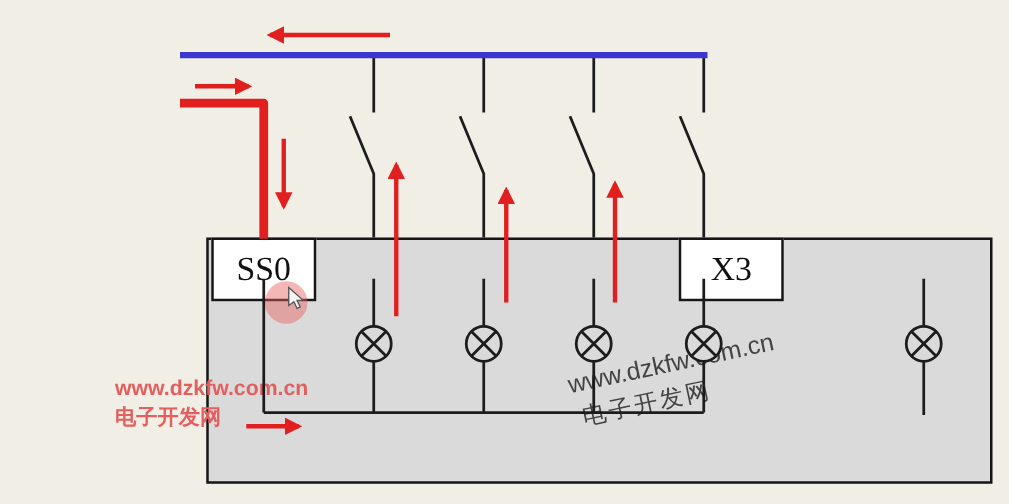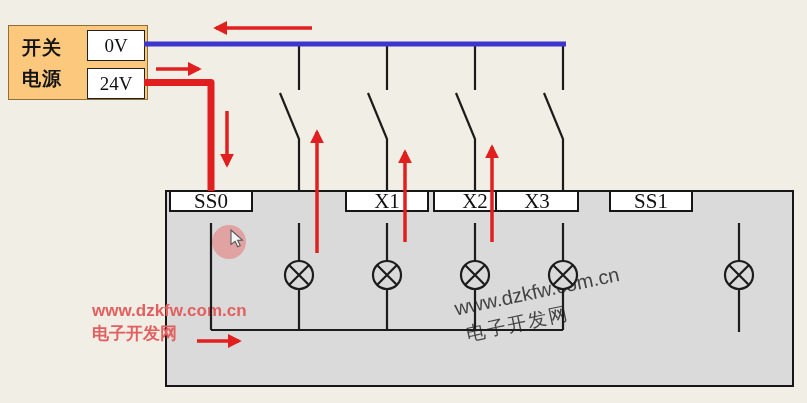--- a/index.html
+++ b/index.html
@@ -14,67 +14,46 @@
                  color:#141414; line-height:31px; letter-spacing:1px; }
   .supply-terminal { position:absolute; left:78px; width:58px; height:31px; background:#ffffff;
                      border:1.5px solid #222; font-family:"Liberation Serif", serif; font-size:19px;
                      color:#111; display:flex; align-items:center; justify-content:center; }
   .t0  { top:4px; }
   .t24 { top:42px; }
 
   
   .plc-block { position:absolute; left:165px; top:190px; width:629px; height:197px;
                background:#dadada; border:2px solid #161616; }
-  .terminal { position:absolute; top:190px; width:84px; height:22px; background:#ffffff;
-              border:2px solid #161616; font-family:"Liberation Serif", serif; font-size:21px;
+  .terminal { position:absolute; top:190px; width:84px; height:51px; background:#ffffff;
+              border:2px solid #161616; font-family:"Liberation Serif", serif; font-size:27px;
               color:#101010; display:flex; align-items:center; justify-content:center; }
 
   
   .wm-left { position:absolute; left:92px; top:299px; color:#e35f5f; font-weight:700;
              font-size:17px; line-height:23px; }
   .wm-right { position:absolute; left:452px; top:296px; color:#2e2e2e; font-size:20px;
               line-height:27px; transform:rotate(-12deg); transform-origin:0 0; opacity:.88; }
   .wm-right .l2 { font-size:19px; margin-left:6px; letter-spacing:2px; }
 
   svg.overlay { position:absolute; left:0; top:0; width:807px; height:403px; pointer-events:none; }
 </style>
 </head>
 <body>
 
 <div class="canvas">
 
-  <div class="supply-box">
-    <div class="supply-name">
-      <div>开关</div>
-      <div>电源</div>
-    </div>
-    <div class="supply-terminal t0">
-      <span>0V</span>
-    </div>
-    <div class="supply-terminal t24">
-      <span>24V</span>
-    </div>
-  </div>
 
   <div class="plc-block"></div>
 
   <div class="terminal" style="left:169px">
     <span>SS0</span>
   </div>
-  <div class="terminal" style="left:345px">
-    <span>X1</span>
-  </div>
-  <div class="terminal" style="left:433px">
-    <span>X2</span>
-  </div>
-  <div class="terminal" style="left:495px">
+  <div class="terminal" style="left:543px">
     <span>X3</span>
-  </div>
-  <div class="terminal" style="left:609px">
-    <span>SS1</span>
   </div>
 
   <div class="wm-left">
     <div>www.dzkfw.com.cn</div>
     <div>电子开发网</div>
   </div>
   <div class="wm-right">
     <div>www.dzkfw.com.cn</div>
     <div class="l2">电子开发网</div>
   </div>

